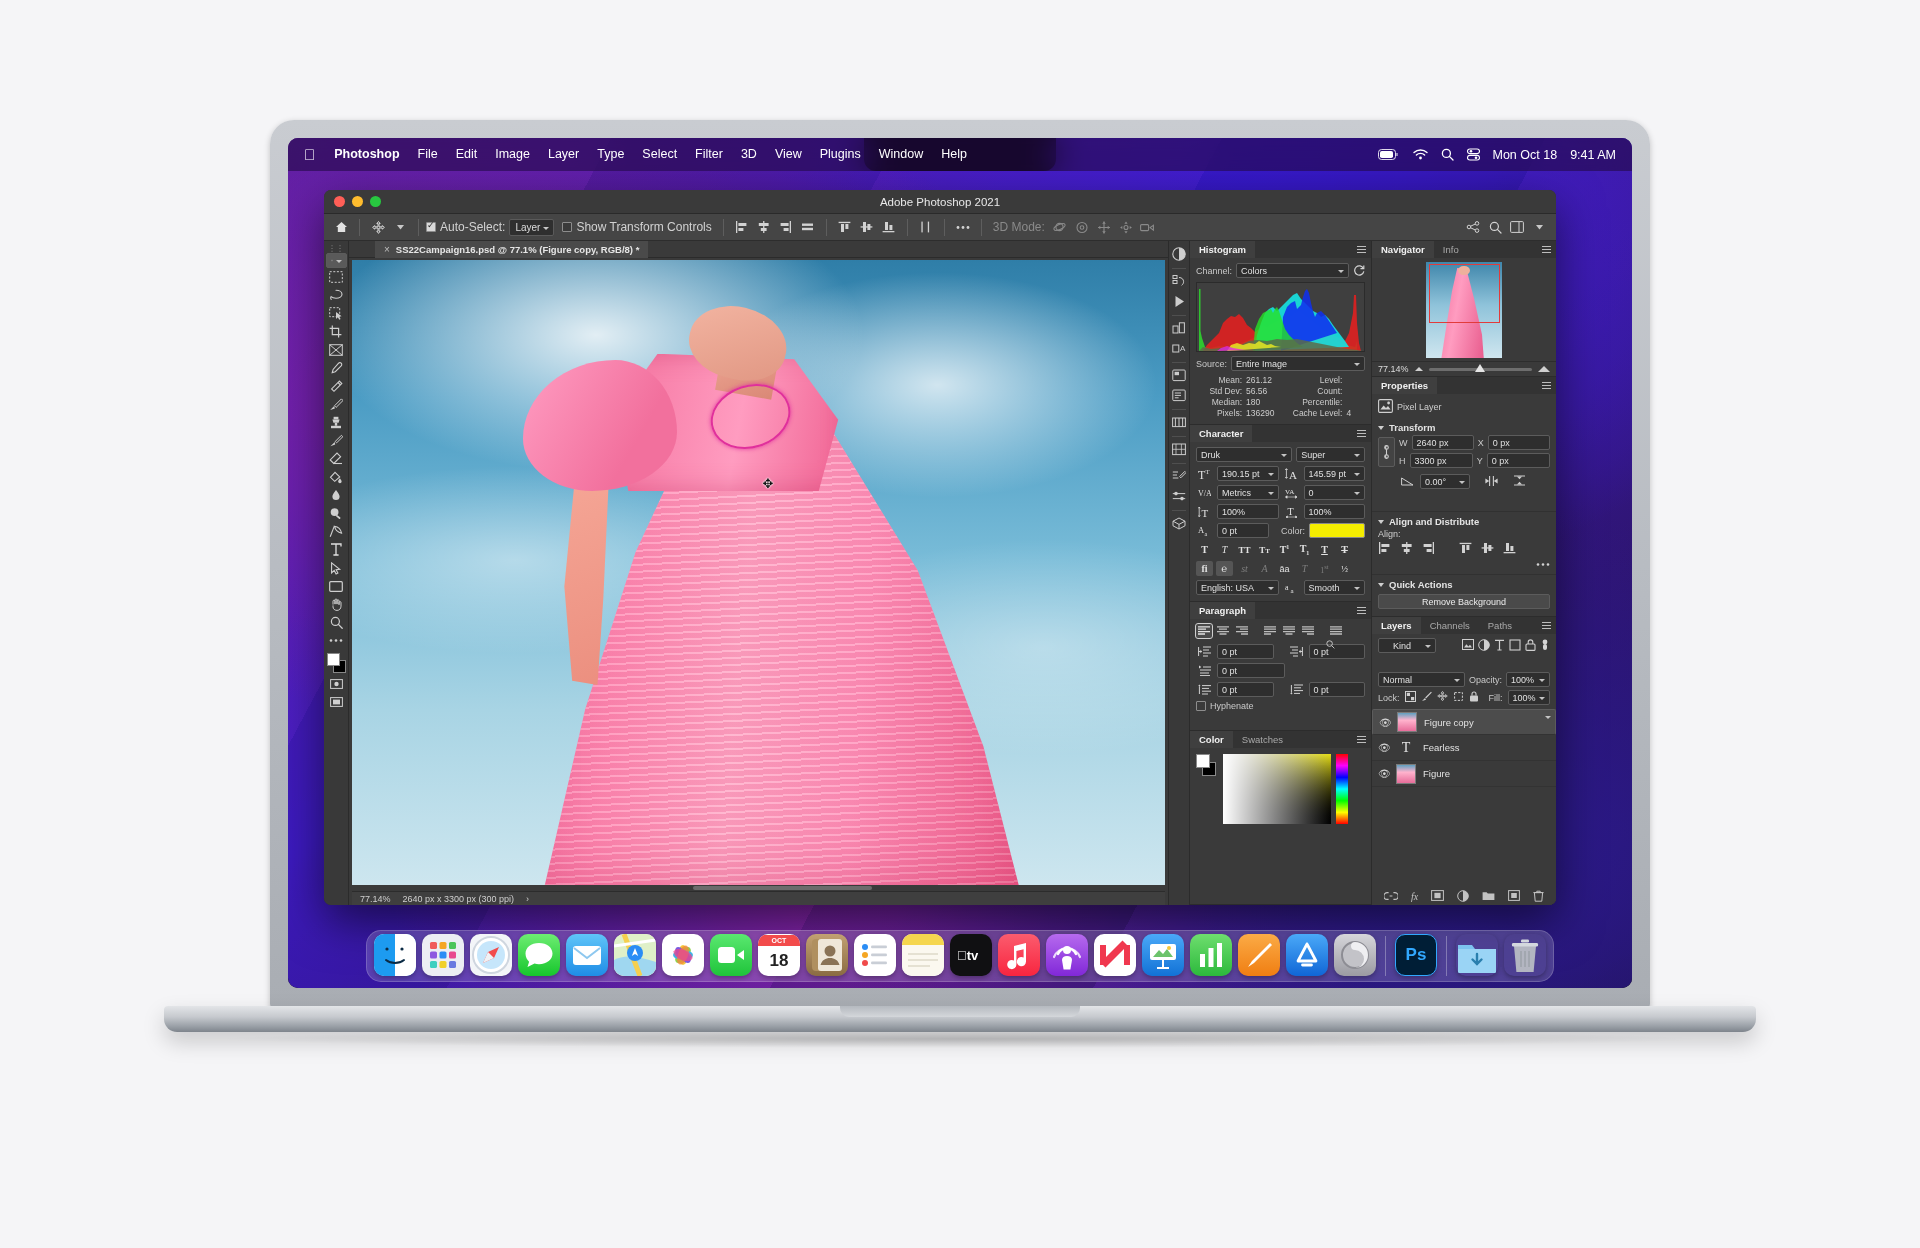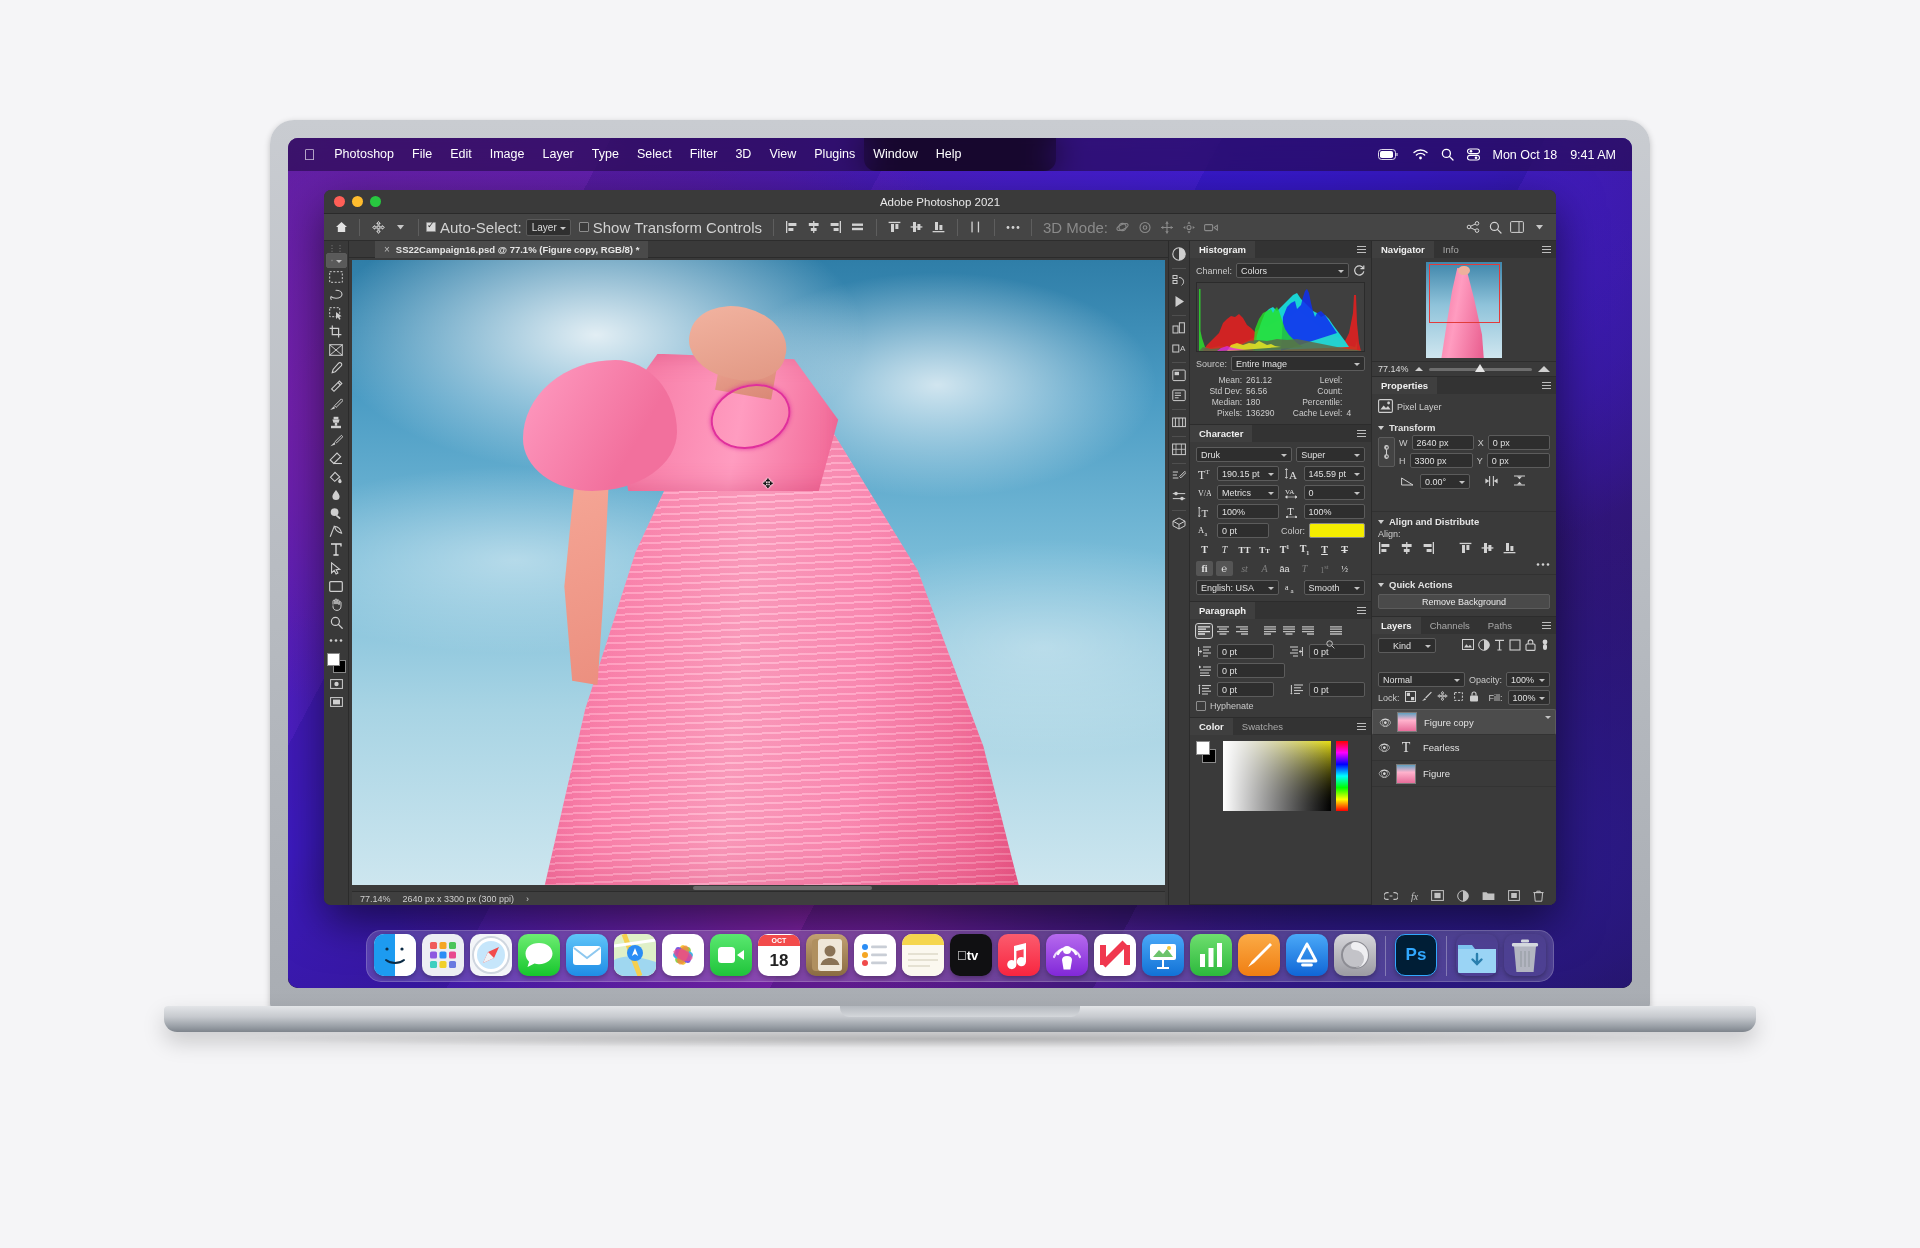--- a/index.html
+++ b/index.html
@@ -45,21 +45,21 @@
       linear-gradient(118deg, rgba(255,255,255,.05) 0 18%, rgba(0,0,0,.10) 18% 34%, rgba(255,255,255,.03) 34% 52%, rgba(0,0,0,.14) 52% 70%, rgba(255,255,255,.04) 70% 100%);
     mix-blend-mode:overlay; }
 
   
   #menubar { position:absolute; left:0; top:0; width:100%; height:33px; z-index:60;
     background:rgba(36,10,72,.62); backdrop-filter:blur(16px);
     display:flex; align-items:center; color:#fff; font-size:12.5px; }
   #menubar .left { display:flex; align-items:center; gap:0; padding-left:14px; }
   #menubar .right { margin-left:auto; display:flex; align-items:center; gap:13px; padding-right:16px; }
   .mi { padding:0 9px; line-height:33px; white-space:nowrap; color:#fff; }
-  .mi.bold { font-weight:normal; }
+  .mi.bold { font-weight:bold; }
   .apple { font-size:15px; padding:0 10px 0 2px; line-height:33px; }
   .mb-time { font-size:12.5px; white-space:nowrap; }
   .mb-icon { display:inline-flex; align-items:center; }
 
   
   #ps { position:absolute; left:36px; top:52px; width:1232px; height:715px;
     background:#323232; border-radius:7px; overflow:hidden;
     box-shadow:0 16px 46px rgba(0,0,0,.55); z-index:20;
     color:#d6d6d6; font-size:10px; }
 
@@ -70,21 +70,21 @@
   .tl.r{background:#ff5f57;} .tl.y{background:#febc2e;} .tl.g{background:#28c840;}
   #ps-title .t { position:absolute; left:0; right:0; text-align:center;
     font-size:11.5px; color:#e8e8e8; pointer-events:none; }
 
   
   #optbar { height:27px; background:#454545; border-bottom:1px solid #2d2d2d;
     display:flex; align-items:center; gap:0; padding:0 6px; }
   .ob-sep { width:1px; height:17px; background:#5e5e5e; margin:0 7px; }
   .ob-ico { width:22px; height:20px; display:flex; align-items:center; justify-content:center;
     color:#d2d2d2; }
-  .ob-lbl { color:#d2d2d2; font-size:15px; margin:0 4px; white-space:nowrap;text-align:right; }
+  .ob-lbl { color:#d2d2d2; font-size:12px; margin:0 4px; white-space:nowrap;text-align:right; }
   .ob-lbl.dim { color:#8a8a8a; }
   .chk { width:10px; height:10px; border:1px solid #8d8d8d; background:#3a3a3a;
     display:inline-block; vertical-align:-1px; position:relative; border-radius:1px;}
   .chk.on { background:#d9d9d9; }
   .chk.on::after { content:"✓"; position:absolute; left:0; top:-3px; font-size:9px; color:#2b2b2b; }
   .ob-select { height:17px; background:#2f2f2f; border:1px solid #5a5a5a; border-radius:2px;
     color:#dcdcdc; font-size:10px; display:inline-flex; align-items:center;
     padding:0 13px 0 5px; position:relative; }
   .ob-select::after { content:""; position:absolute; right:4px; top:7px;
     border-left:3px solid transparent; border-right:3px solid transparent; border-top:3.5px solid #c8c8c8; }
@@ -1054,21 +1054,21 @@
                 <span style="width:6px"></span>
                 <span class="ibx">
                         <svg width="13" height="11" viewBox="0 0 13 11">
                           <path d="M4 1 H13 M4 3.8 H11 M4 6.6 H13 M4 9.4 H10" stroke="#d2d2d2" stroke-width="1"></path>
                           <path d="M1.4 10.4 L2.6 9 H0.2z" fill="#d2d2d2"></path>
                           <path d="M1.4 1 V8.8" stroke="#d2d2d2" stroke-width="1"></path>
                         </svg>
                       </span>
                 <span class="fld" style="flex:1">0 pt</span>
               </div>
-              <div class="row" style="margin-bottom:0">
+              <div class="row" style="margin-bottom:13px">
                 <span class="chk"></span>
                 <span class="lbl">Hyphenate</span>
               </div>
             </div>
           </div>
 
           <div class="panel" style="flex:1">
             <div class="ptabs">
               <div class="ptab active">Color</div>
               <div class="ptab">Swatches</div>

